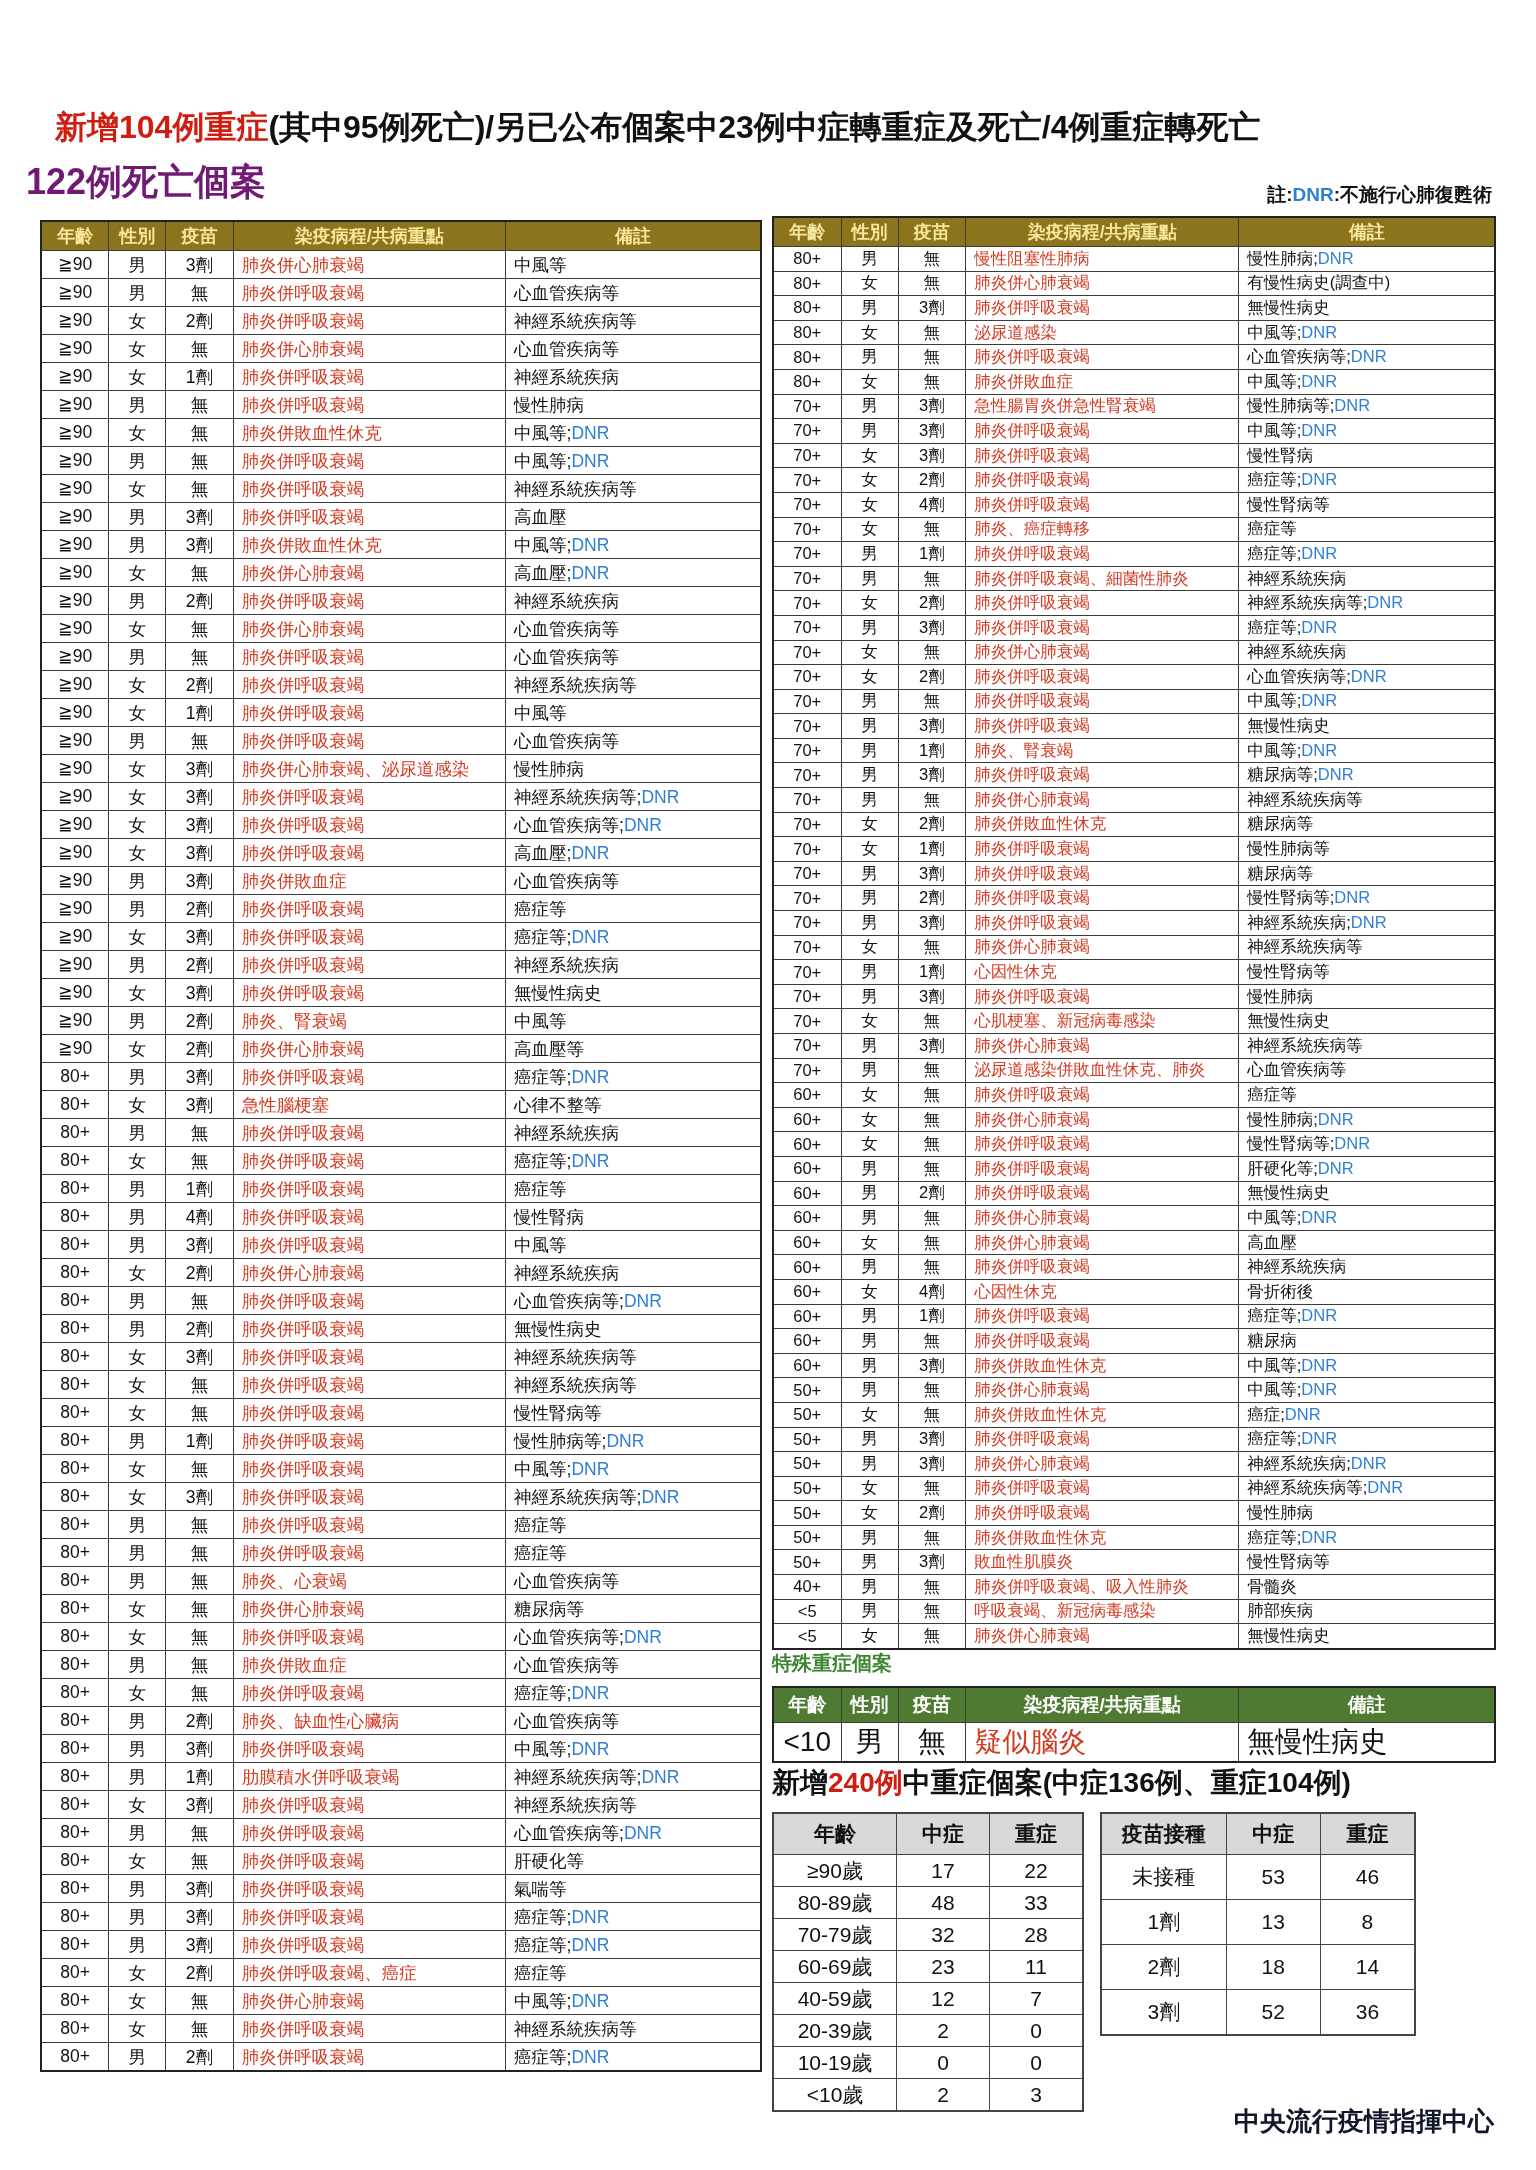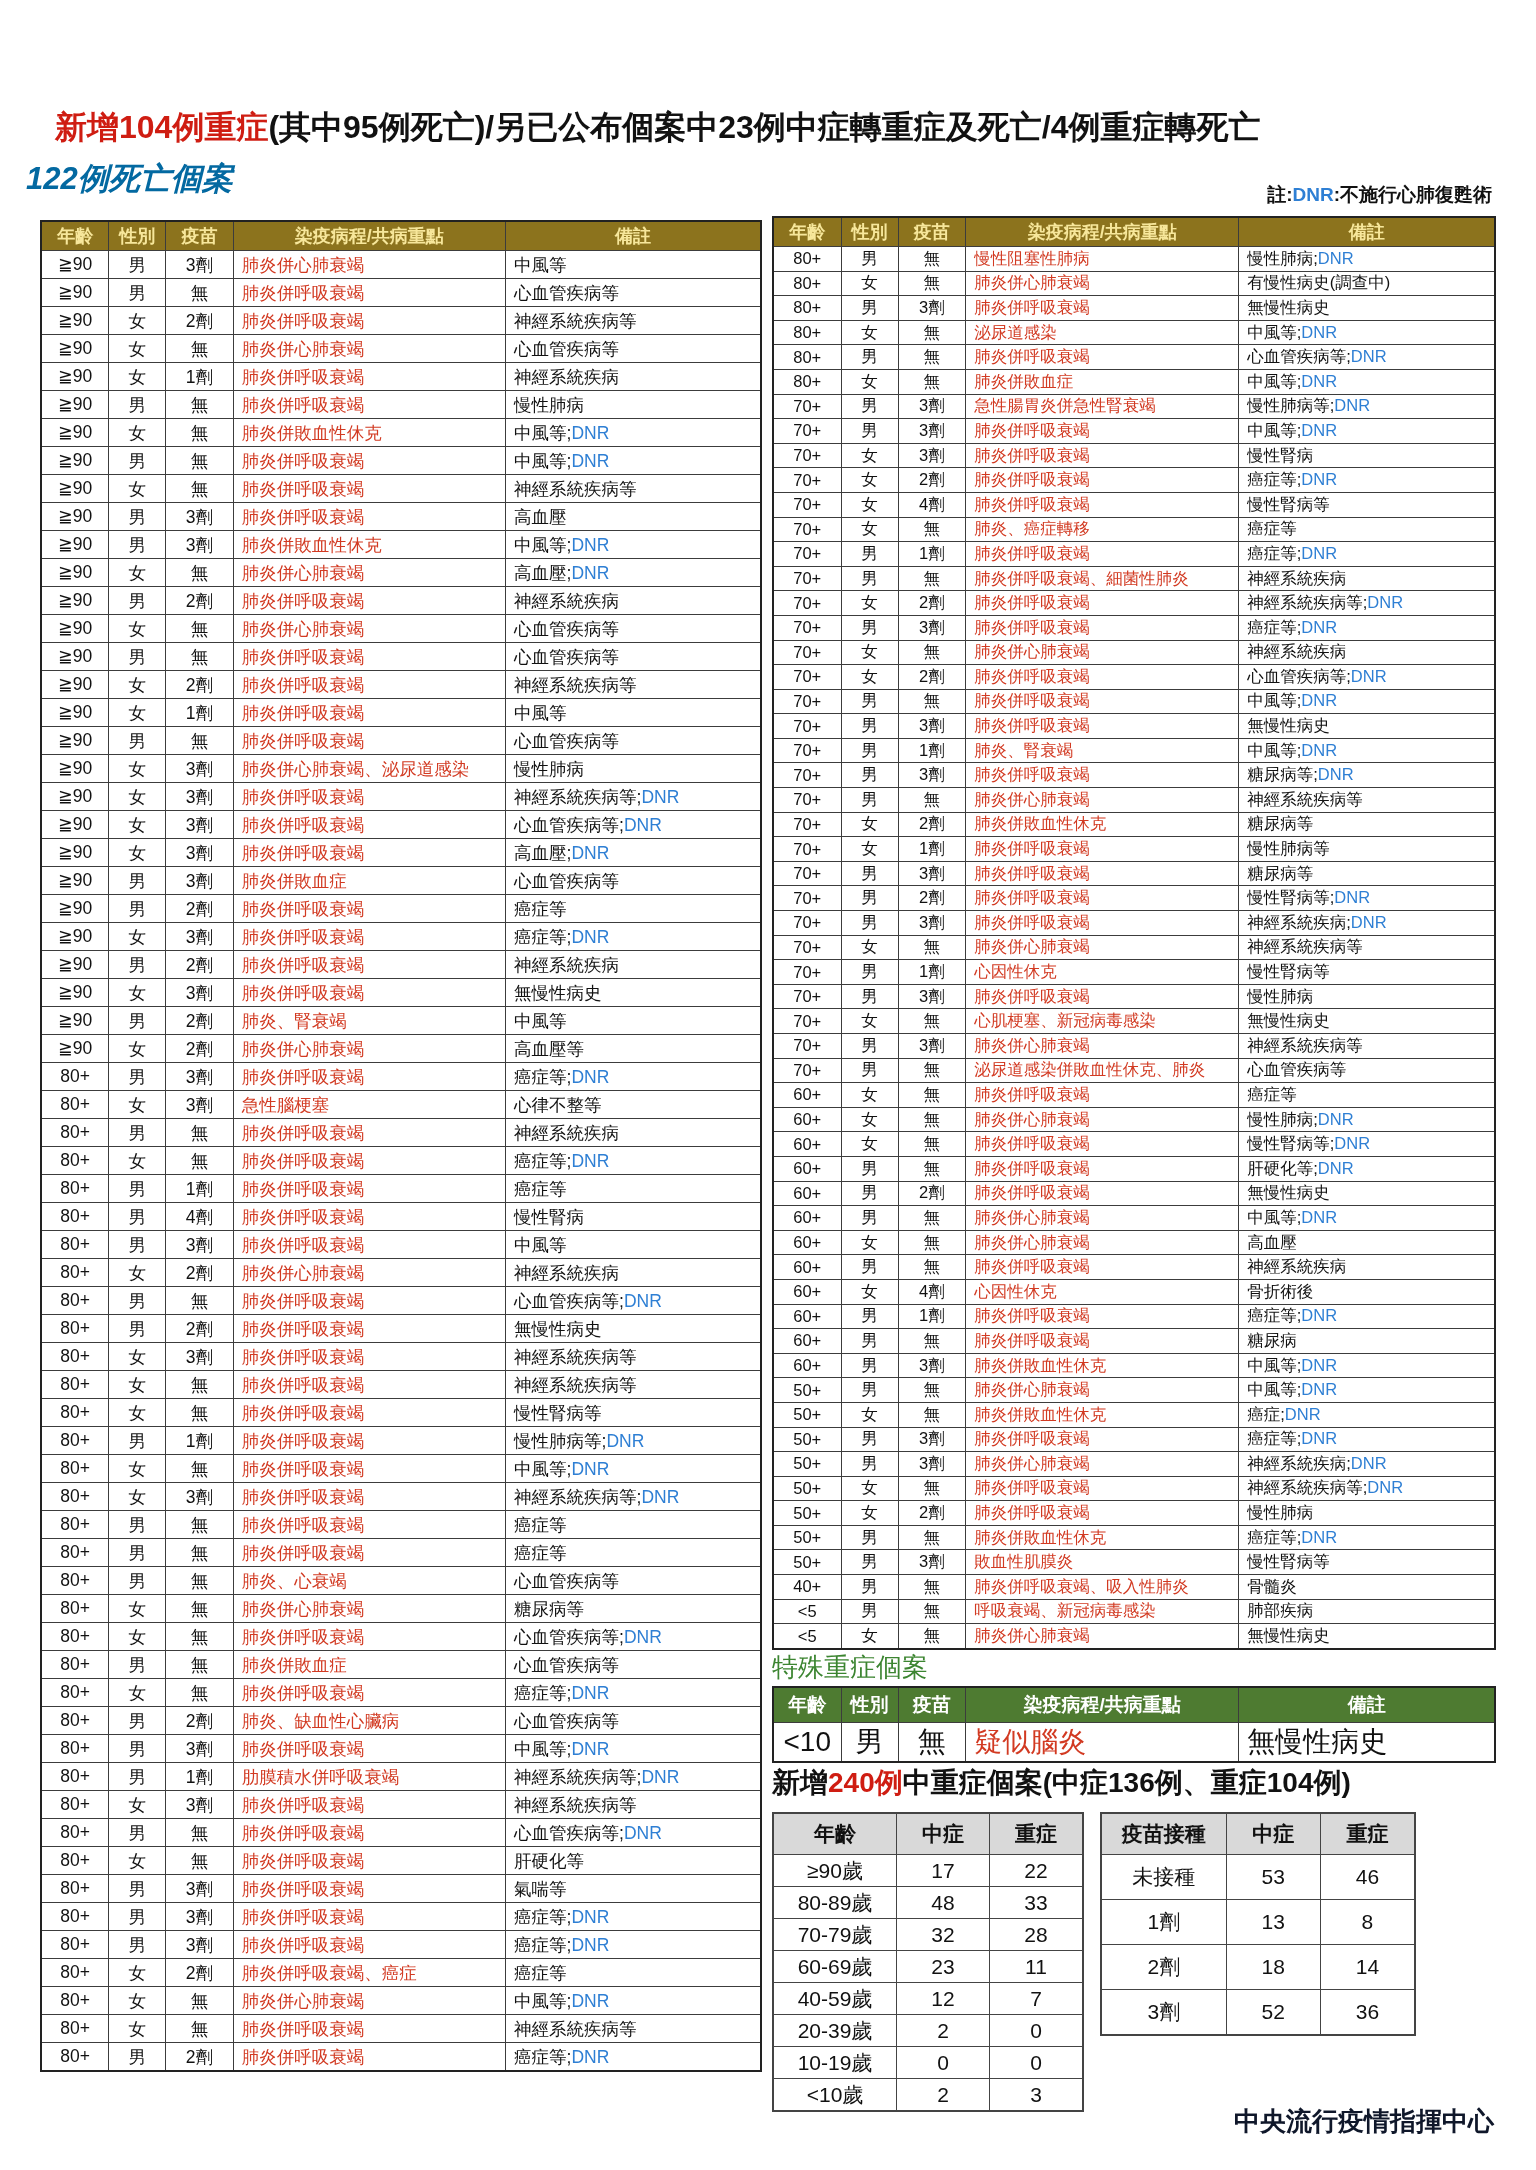--- a/index.html
+++ b/index.html
@@ -4,21 +4,21 @@
 <style>
   html,body{margin:0;padding:0;background:#ffffff;}
   #page{position:relative;width:1536px;height:2170px;background:#ffffff;overflow:hidden;
         font-family:"Liberation Sans","DejaVu Sans",sans-serif;color:#111;}
 
   
   .page-title{position:absolute;top:16px;left:0;width:100%;text-align:center;
               font-size:58px;font-weight:bold;color:#7d6913;letter-spacing:2px;}
   .subtitle{position:absolute;top:106px;left:26px;width:1500px;font-size:32px;font-weight:bold;color:#111;white-space:nowrap;margin-left:29px;}
   .subtitle .red-lead{color:#cf1d12;}
-  .deaths-heading{position:absolute;top:158px;left:26px;font-size:31px;font-weight:bold;color:#0369a1;font-style:italic;}
+  .deaths-heading{position:absolute;top:158px;left:26px;font-size:36px;font-weight:bold;color:#701a75;}
   .dnr-note{position:absolute;top:182px;right:44px;font-size:19px;font-weight:bold;color:#111;}
   .dnr-note .dnr{color:#2e7fd4;}
 
   
   table{border-collapse:collapse;}
   .death{position:absolute;table-layout:fixed;border:2px solid #222;}
   .death th{background:#8c731d;color:#f7e79b;font-weight:bold;border:1px solid #3c3c3c;
             height:28px;font-size:18px;padding:0 2px;}
   .death td{border:1px solid #3c3c3c;padding:0 2px;white-space:nowrap;overflow:hidden;}
   .death td:nth-child(1),.death td:nth-child(2),.death td:nth-child(3){text-align:center;}
@@ -29,21 +29,21 @@
   .death th:nth-child(4),.death td:nth-child(4){width:38.5%;}
   .death th:nth-child(5),.death td:nth-child(5){width:36%;}
   #table-left{left:40px;top:220px;width:722px;}
   #table-left td{height:27px;font-size:17.5px;}
   #table-right{left:772px;top:216px;width:724px;}
   #table-right td{height:23.6px;font-size:16.5px;}
   .red{color:#d23a22;}
   .dnr{color:#2e7fd4;}
 
   
-  .special-heading{position:absolute;left:772px;top:1650px;font-size:26px;font-weight:normal;color:#3c8531;}
+  .special-heading{position:absolute;left:772px;top:1650px;font-size:20px;font-weight:bold;color:#3c8531;}
   #table-special{left:772px;top:1686px;width:724px;}
   #table-special th{background:#4e7b31;color:#ffffff;height:34px;font-size:19px;border:1px solid #3c3c3c;}
   #table-special td{height:38px;font-size:28px;}
 
   
   .ms-heading{position:absolute;left:772px;top:1764px;font-size:28px;font-weight:bold;color:#111;white-space:nowrap;}
   .ms-heading .red-lead{color:#cf1d12;}
   .numtab{position:absolute;table-layout:fixed;border:2px solid #444;}
   .numtab th{background:#d9d9d9;color:#111;font-weight:bold;border:1px solid #444;font-size:21px;}
   .numtab td{border:1px solid #444;text-align:center;font-size:21px;color:#111;}

